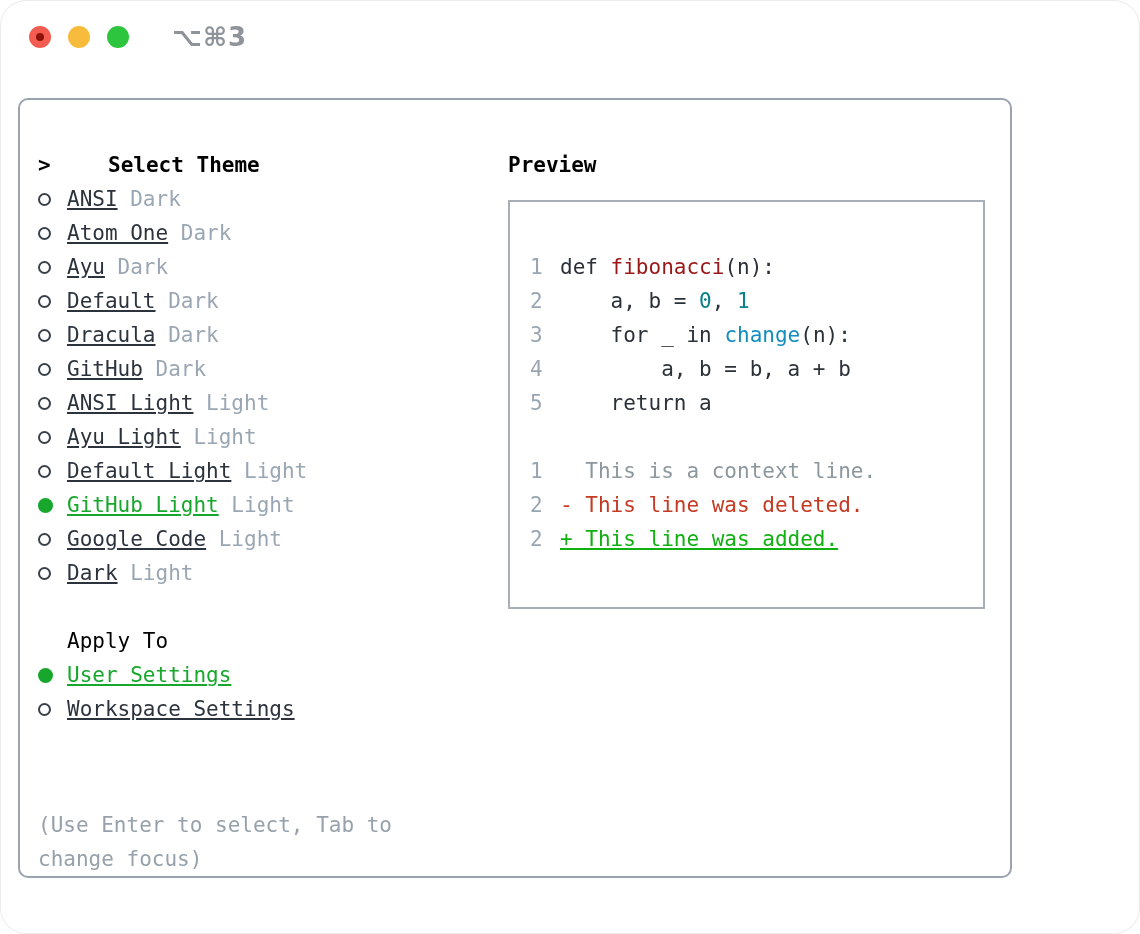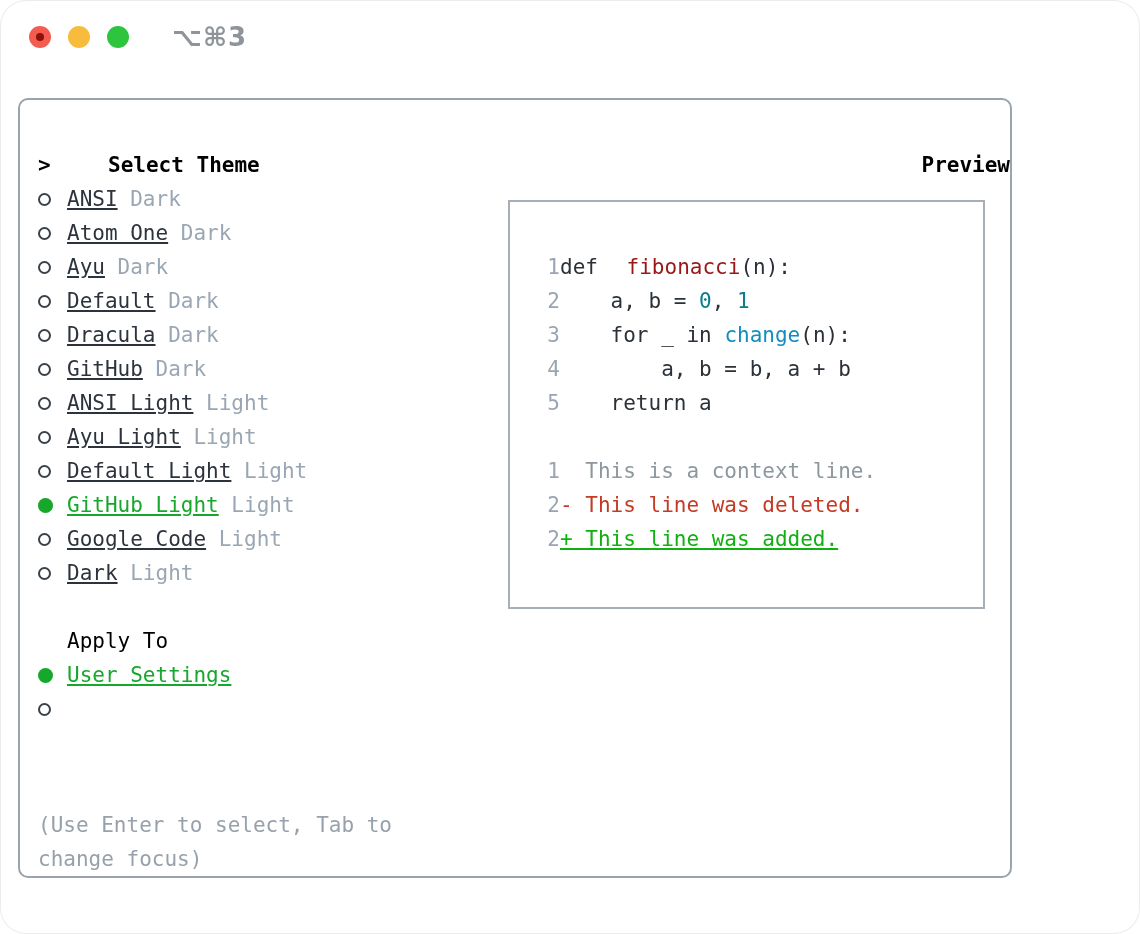--- a/index.html
+++ b/index.html
@@ -19,21 +19,21 @@
   .tl .dot{width:8px;height:8px;border-radius:50%;background:var(--traffic_red_dot);}
   .titletext{margin-left:26px;font-family:"DejaVu Sans", sans-serif;font-weight:bold;font-size:26px;color:var(--titlebar_text);letter-spacing:1px;}
   
   .panel{
     margin-left:18px;margin-top:24px;width:994px;height:780px;box-sizing:border-box;
     border:2px solid var(--panel_border);border-radius:10px;background:#fff;
     padding:48px 0 0 18px;display:flex;align-items:flex-start;
     font-size:21px;line-height:34px;color:var(--text_primary);
   }
   .left-col{width:464px;flex:0 0 464px;}
-  .right-col{flex:1;padding-left:6px;text-align:right;}
+  .right-col{flex:1;padding-left:6px;}
   
   .row{display:flex;align-items:center;height:34px;white-space:pre;}
   .marker{width:29px;flex:0 0 29px;display:inline-flex;align-items:center;}
   .marker.arrow{font-weight:bold;color:var(--header_text);}
   .radio{width:13px;height:13px;box-sizing:border-box;border:2px solid var(--radio_outline);border-radius:50%;}
   .radio.sel{width:15px;height:15px;border:none;background:var(--accent_green);}
   .hdr{font-weight:bold;color:var(--header_text);margin-left:41px;}
   .hdr2{color:var(--header_text);}
   .name{color:var(--text_primary);text-decoration:underline;}
   .name.sel{color:var(--accent_green);}
@@ -44,21 +44,21 @@
   .preview-header{font-weight:bold;color:var(--header_text);height:34px;}
   .preview-box{
     margin-top:18px;width:477px;height:409px;box-sizing:border-box;
     border:2px solid var(--preview_border);background:#fff;
     padding:48px 8px 0 20px;
   }
   .pline{display:flex;height:34px;white-space:pre;}
   .lineno{display:inline-block;width:30px;flex:0 0 30px;color:var(--lineno_gray);}
   .codeline{white-space:pre;}
   .tok-plain{color:var(--code_plain);}
-  .tok-func{color:var(--func_red);margin-left:16px;}
+  .tok-func{color:var(--func_red);}
   .tok-num{color:var(--num_teal);}
   .tok-builtin{color:var(--builtin_blue);}
   .tok-context{color:var(--context_gray);}
   .tok-deleted{color:var(--deleted_red);}
   .tok-added{color:var(--added_green);text-decoration:underline;}
 </style>
 </head>
 <body>
 
 <div class="window">
@@ -95,21 +95,21 @@
 
       <div class="spacer"></div>
 
       <div class="row">
         <span class="marker"></span>
         <span class="hdr2">Apply To</span>
       </div>
 
       <div id="apply-list">
           <div class="row"><span class="marker"><span class="radio sel"></span></span><span class="name sel">User Settings</span></div>
-          <div class="row"><span class="marker"><span class="radio"></span></span></div>
+          <div class="row"><span class="marker"><span class="radio"></span></span><span class="name">Workspace Settings</span></div>
         </div>
 
       <div class="spacer"></div>
 
       <div class="help">(Use Enter to select, Tab to change focus)</div>
     </div>
 
     <div class="right-col">
       <div class="preview-header">Preview</div>
       <div class="preview-box">

